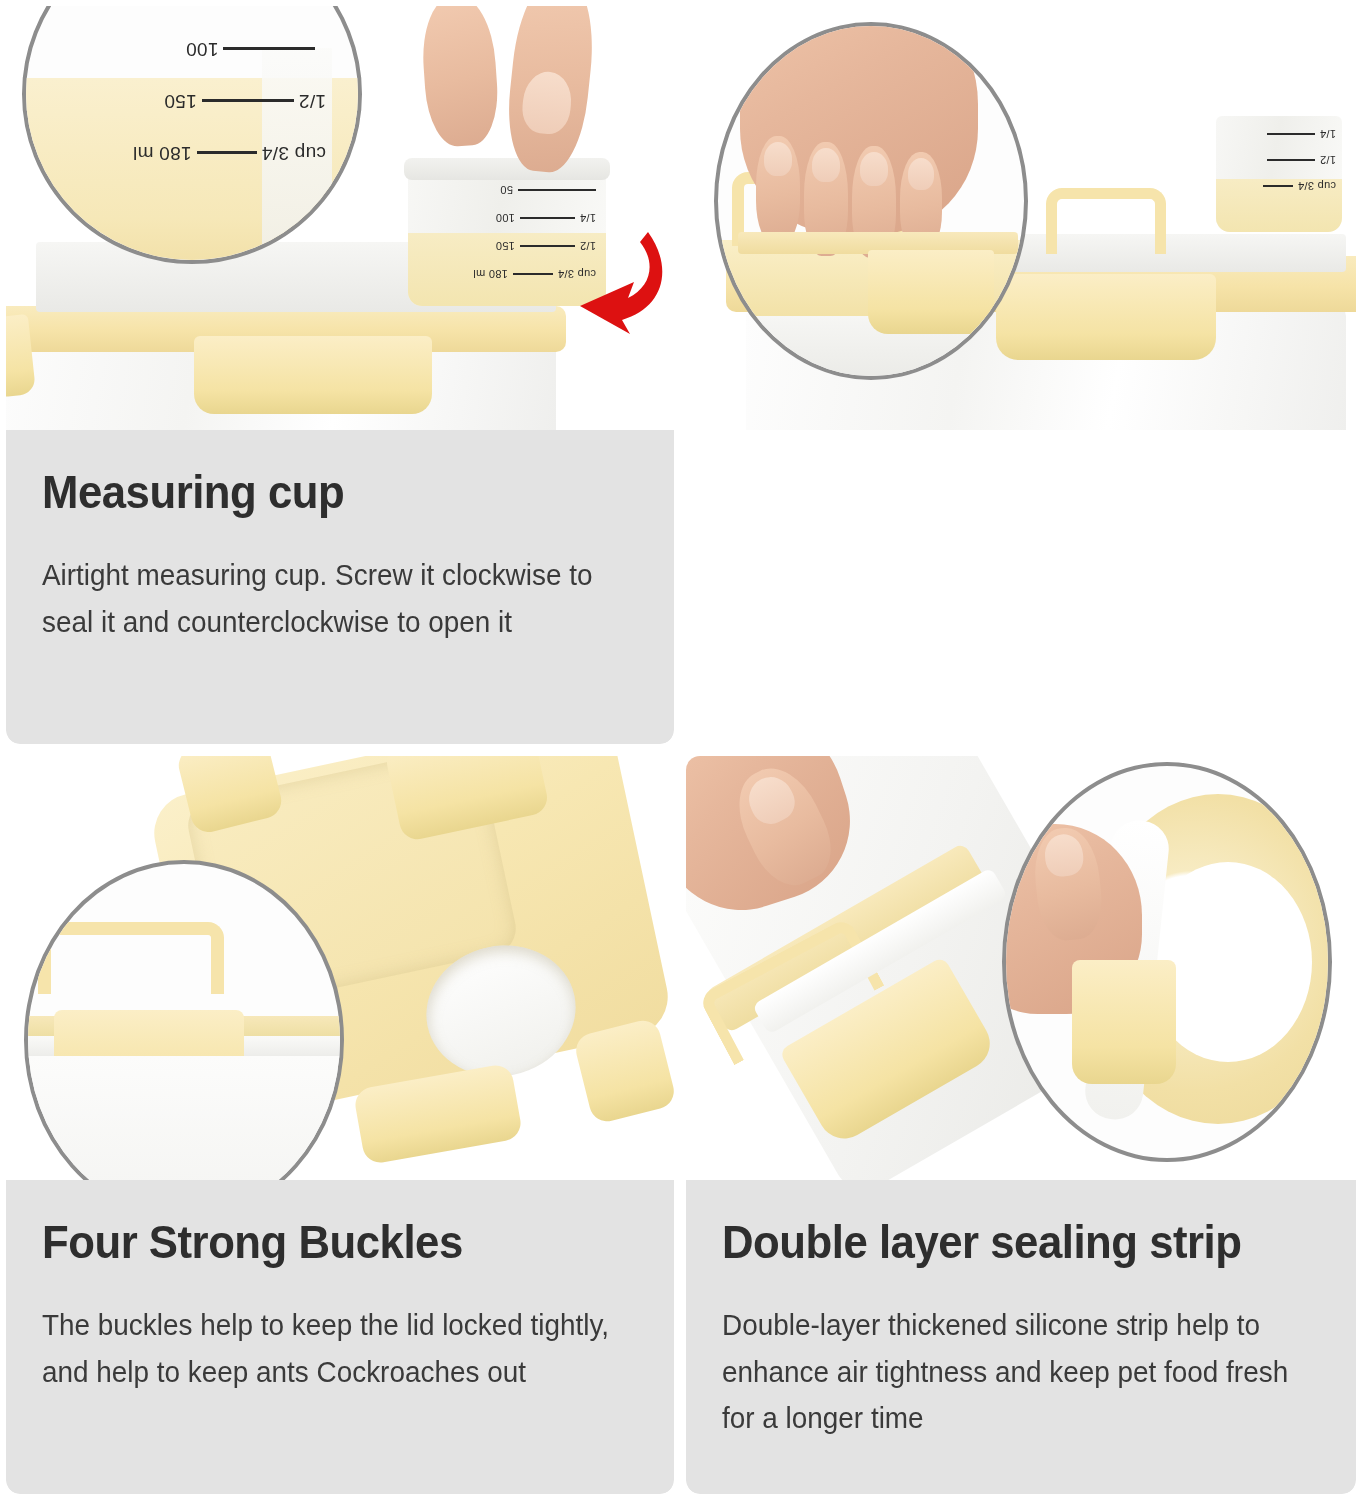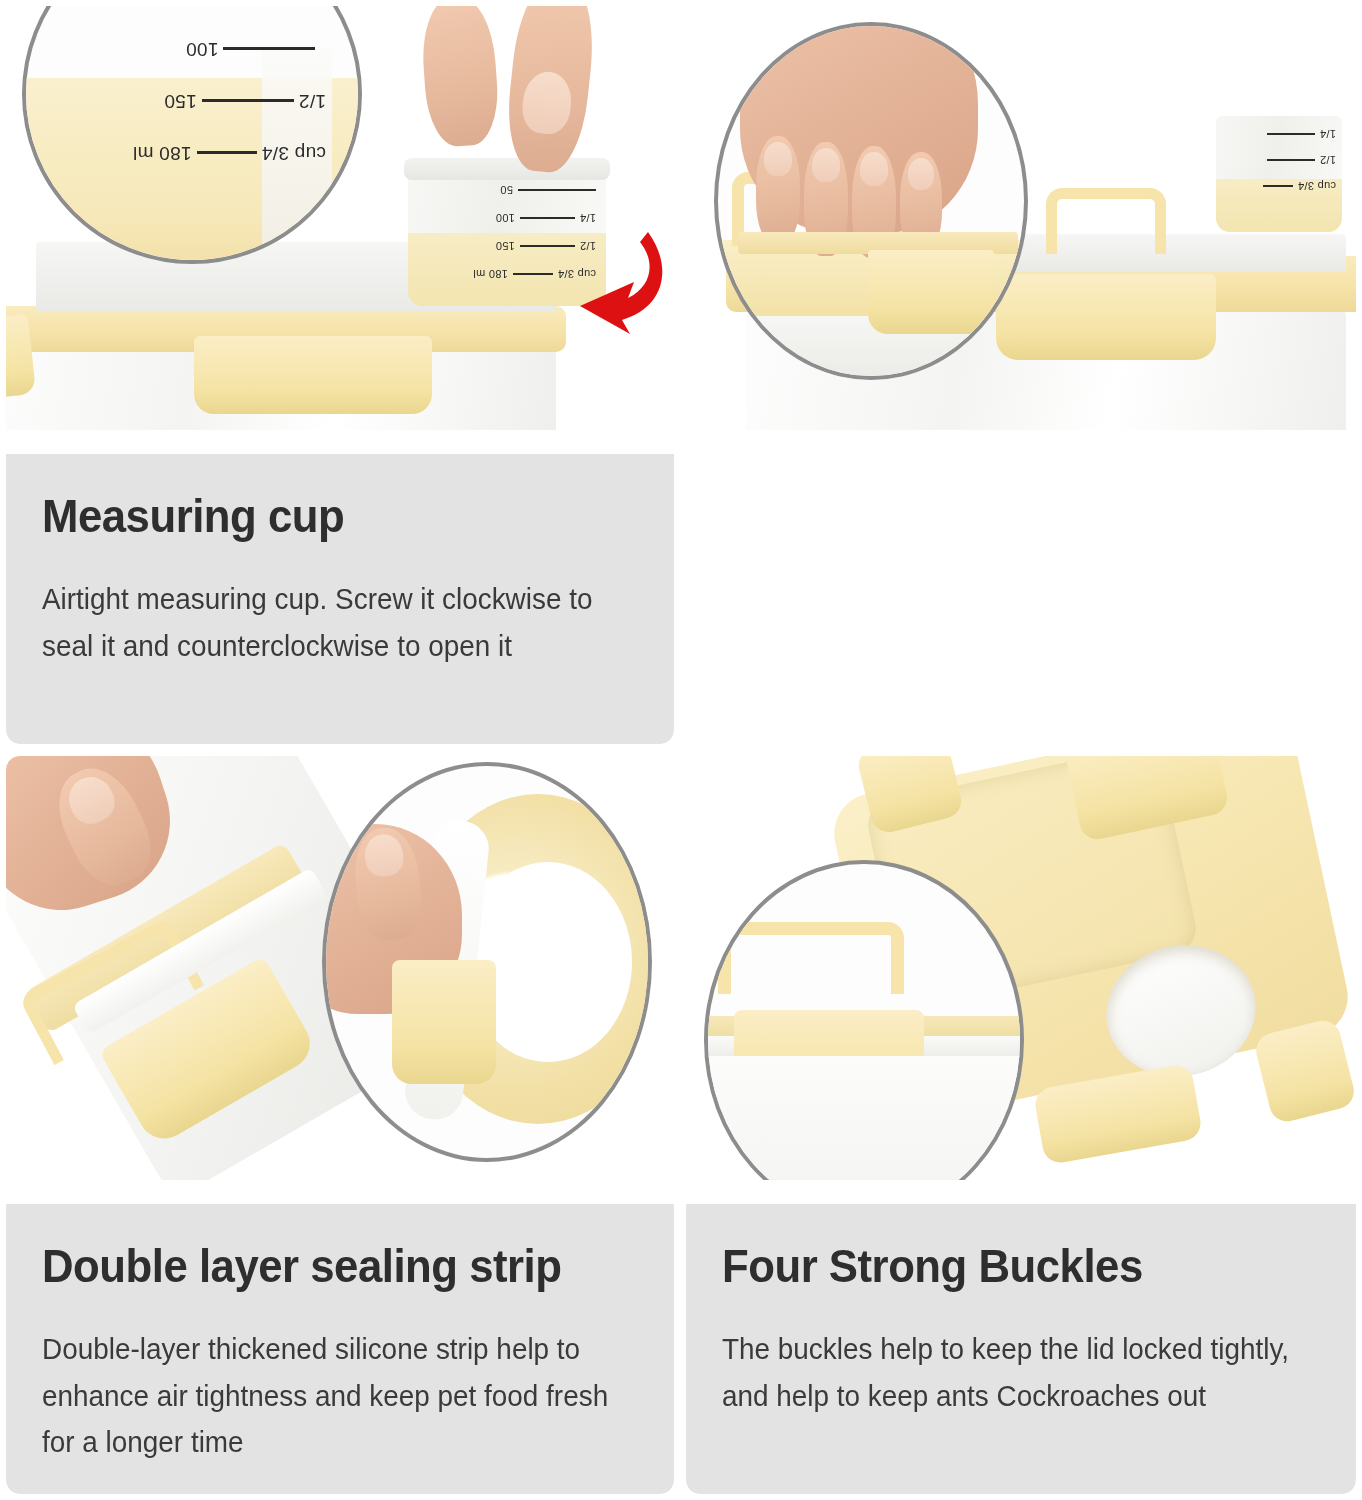--- a/index.html
+++ b/index.html
@@ -37,21 +37,20 @@
     background: #ffffff;
     overflow: hidden;
   }
 
   
   .caption {
     flex: 1;
     background: #e3e3e3;
     padding: 38px 36px 0 36px;
     border-radius: 0 0 14px 14px;
-    margin-top: 24px;
   }
   .cap-title {
     font-size: 46px;
     font-weight: bold;
     color: #2e2e2e;
     letter-spacing: -0.5px;
     line-height: 1.05;
     font-family: "Liberation Sans Narrow", "Liberation Sans", sans-serif;
     transform: scaleX(0.95);
     transform-origin: left center;
@@ -287,20 +286,50 @@
         <div style="position:absolute; left:20px; top:206px; width:280px; height:22px; background:linear-gradient(180deg,#f8e9bc,#f0dc9f); border-radius:4px;"></div>
         <div class="buckle" style="left:150px; top:224px; width:126px; height:84px; border-radius:4px 4px 20px 20px;"></div>
       </div>
     </div>
 
   </div>
 
   <div class="card">
     <div class="photo">
 
+      <div style="position:absolute; left:170px; top:-6px; width:470px; height:330px; background:linear-gradient(160deg,#fbf0ca 0%,#f7e7b2 45%,#f1dda0 100%); border-radius:40px; transform:rotate(-12deg);"></div>
+      <div style="position:absolute; left:196px; top:16px; width:300px; height:210px; background:linear-gradient(160deg,#f9ecc0,#f4e3ac); border-radius:26px; transform:rotate(-12deg); box-shadow:inset 0 0 18px rgba(190,170,110,.35);"></div>
+
+      <div style="position:absolute; left:420px; top:190px; width:150px; height:130px; background:linear-gradient(170deg,#ffffff,#f0f0ec); border-radius:50%; box-shadow:inset 0 6px 14px rgba(160,150,110,.35); transform:rotate(-12deg);"></div>
+
+      <div class="buckle" style="left:178px; top:-16px; width:92px; height:86px; transform:rotate(-14deg); border-radius:18px;"></div>
+      <div class="buckle" style="left:386px; top:-24px; width:150px; height:96px; transform:rotate(-12deg); border-radius:18px;"></div>
+      <div class="buckle" style="left:352px; top:320px; width:160px; height:76px; transform:rotate(-10deg); border-radius:18px;"></div>
+      <div class="buckle" style="left:576px; top:270px; width:86px; height:90px; transform:rotate(-14deg); border-radius:18px;"></div>
+
+      <div class="handle-bar" style="left:56px; top:158px; width:200px; height:70px; border-width:13px; transform:rotate(-8deg);"></div>
+
+      <div class="magnifier" style="left:18px; top:104px; width:320px; height:360px;">
+        <div class="handle-bar" style="left:10px; top:58px; width:186px; height:72px; border-width:13px;"></div>
+        <div style="position:absolute; left:-10px; top:152px; width:340px; height:20px; background:linear-gradient(180deg,#f7e8ba,#eedfa4);"></div>
+        <div style="position:absolute; left:-10px; top:172px; width:340px; height:20px; background:linear-gradient(180deg,#fafaf8,#ededea);"></div>
+        <div class="buckle" style="left:26px; top:146px; width:190px; height:104px; border-radius:8px 8px 24px 24px;"></div>
+        <div style="position:absolute; left:0; top:192px; width:320px; height:170px; background:linear-gradient(180deg,#fcfcfb,#f3f3f1);"></div>
+      </div>
+    </div>
+
+    <div class="caption">
+      <div class="cap-title">Four Strong Buckles</div>
+      <div class="cap-body">The buckles help to keep the lid locked tightly, and help to keep ants Cockroaches out</div>
+    </div>
+  </div>
+
+  <div class="card">
+    <div class="photo">
+
       <div style="position:absolute; left:40px; top:-30px; width:330px; height:420px; background:linear-gradient(140deg,#fdfdfc 0%,#f3f3f1 55%,#e9e9e6 100%); border-radius:30px; transform:rotate(-30deg);"></div>
       <div style="position:absolute; left:10px; top:158px; width:300px; height:48px; background:linear-gradient(180deg,#f8e9bb,#efdda1); border-radius:10px; transform:rotate(-30deg);"></div>
       <div class="handle-bar" style="left:20px; top:196px; width:170px; height:78px; border-width:11px; transform:rotate(-28deg);"></div>
       <div class="buckle" style="left:108px; top:240px; width:190px; height:112px; border-radius:10px 10px 26px 26px; transform:rotate(-30deg);"></div>
       <div class="strip" style="left:56px; top:178px; width:276px; height:34px; transform:rotate(-30deg); border-radius:8px;"></div>
 
       <div class="hand" style="left:-30px; top:-40px; width:190px; height:190px; transform:rotate(-18deg);"></div>
       <div class="finger" style="left:60px; top:10px; width:76px; height:120px; transform:rotate(-26deg);">
         <div class="nail" style="left:16px; top:8px; width:44px; height:46px;"></div>
       </div>
@@ -316,43 +345,13 @@
         <div class="buckle" style="left:66px; top:194px; width:104px; height:124px; border-radius:8px 8px 20px 20px;"></div>
       </div>
     </div>
 
     <div class="caption">
       <div class="cap-title">Double layer sealing strip</div>
       <div class="cap-body">Double-layer thickened silicone strip help to enhance air tightness and keep pet food fresh for a longer time</div>
     </div>
   </div>
 
-  <div class="card">
-    <div class="photo">
-
-      <div style="position:absolute; left:170px; top:-6px; width:470px; height:330px; background:linear-gradient(160deg,#fbf0ca 0%,#f7e7b2 45%,#f1dda0 100%); border-radius:40px; transform:rotate(-12deg);"></div>
-      <div style="position:absolute; left:196px; top:16px; width:300px; height:210px; background:linear-gradient(160deg,#f9ecc0,#f4e3ac); border-radius:26px; transform:rotate(-12deg); box-shadow:inset 0 0 18px rgba(190,170,110,.35);"></div>
-
-      <div style="position:absolute; left:420px; top:190px; width:150px; height:130px; background:linear-gradient(170deg,#ffffff,#f0f0ec); border-radius:50%; box-shadow:inset 0 6px 14px rgba(160,150,110,.35); transform:rotate(-12deg);"></div>
-
-      <div class="buckle" style="left:178px; top:-16px; width:92px; height:86px; transform:rotate(-14deg); border-radius:18px;"></div>
-      <div class="buckle" style="left:386px; top:-24px; width:150px; height:96px; transform:rotate(-12deg); border-radius:18px;"></div>
-      <div class="buckle" style="left:352px; top:320px; width:160px; height:76px; transform:rotate(-10deg); border-radius:18px;"></div>
-      <div class="buckle" style="left:576px; top:270px; width:86px; height:90px; transform:rotate(-14deg); border-radius:18px;"></div>
-
-      <div class="handle-bar" style="left:56px; top:158px; width:200px; height:70px; border-width:13px; transform:rotate(-8deg);"></div>
-
-      <div class="magnifier" style="left:18px; top:104px; width:320px; height:360px;">
-        <div class="handle-bar" style="left:10px; top:58px; width:186px; height:72px; border-width:13px;"></div>
-        <div style="position:absolute; left:-10px; top:152px; width:340px; height:20px; background:linear-gradient(180deg,#f7e8ba,#eedfa4);"></div>
-        <div style="position:absolute; left:-10px; top:172px; width:340px; height:20px; background:linear-gradient(180deg,#fafaf8,#ededea);"></div>
-        <div class="buckle" style="left:26px; top:146px; width:190px; height:104px; border-radius:8px 8px 24px 24px;"></div>
-        <div style="position:absolute; left:0; top:192px; width:320px; height:170px; background:linear-gradient(180deg,#fcfcfb,#f3f3f1);"></div>
-      </div>
-    </div>
-
-    <div class="caption">
-      <div class="cap-title">Four Strong Buckles</div>
-      <div class="cap-body">The buckles help to keep the lid locked tightly, and help to keep ants Cockroaches out</div>
-    </div>
-  </div>
-
 </div>
 
 </body></html>

